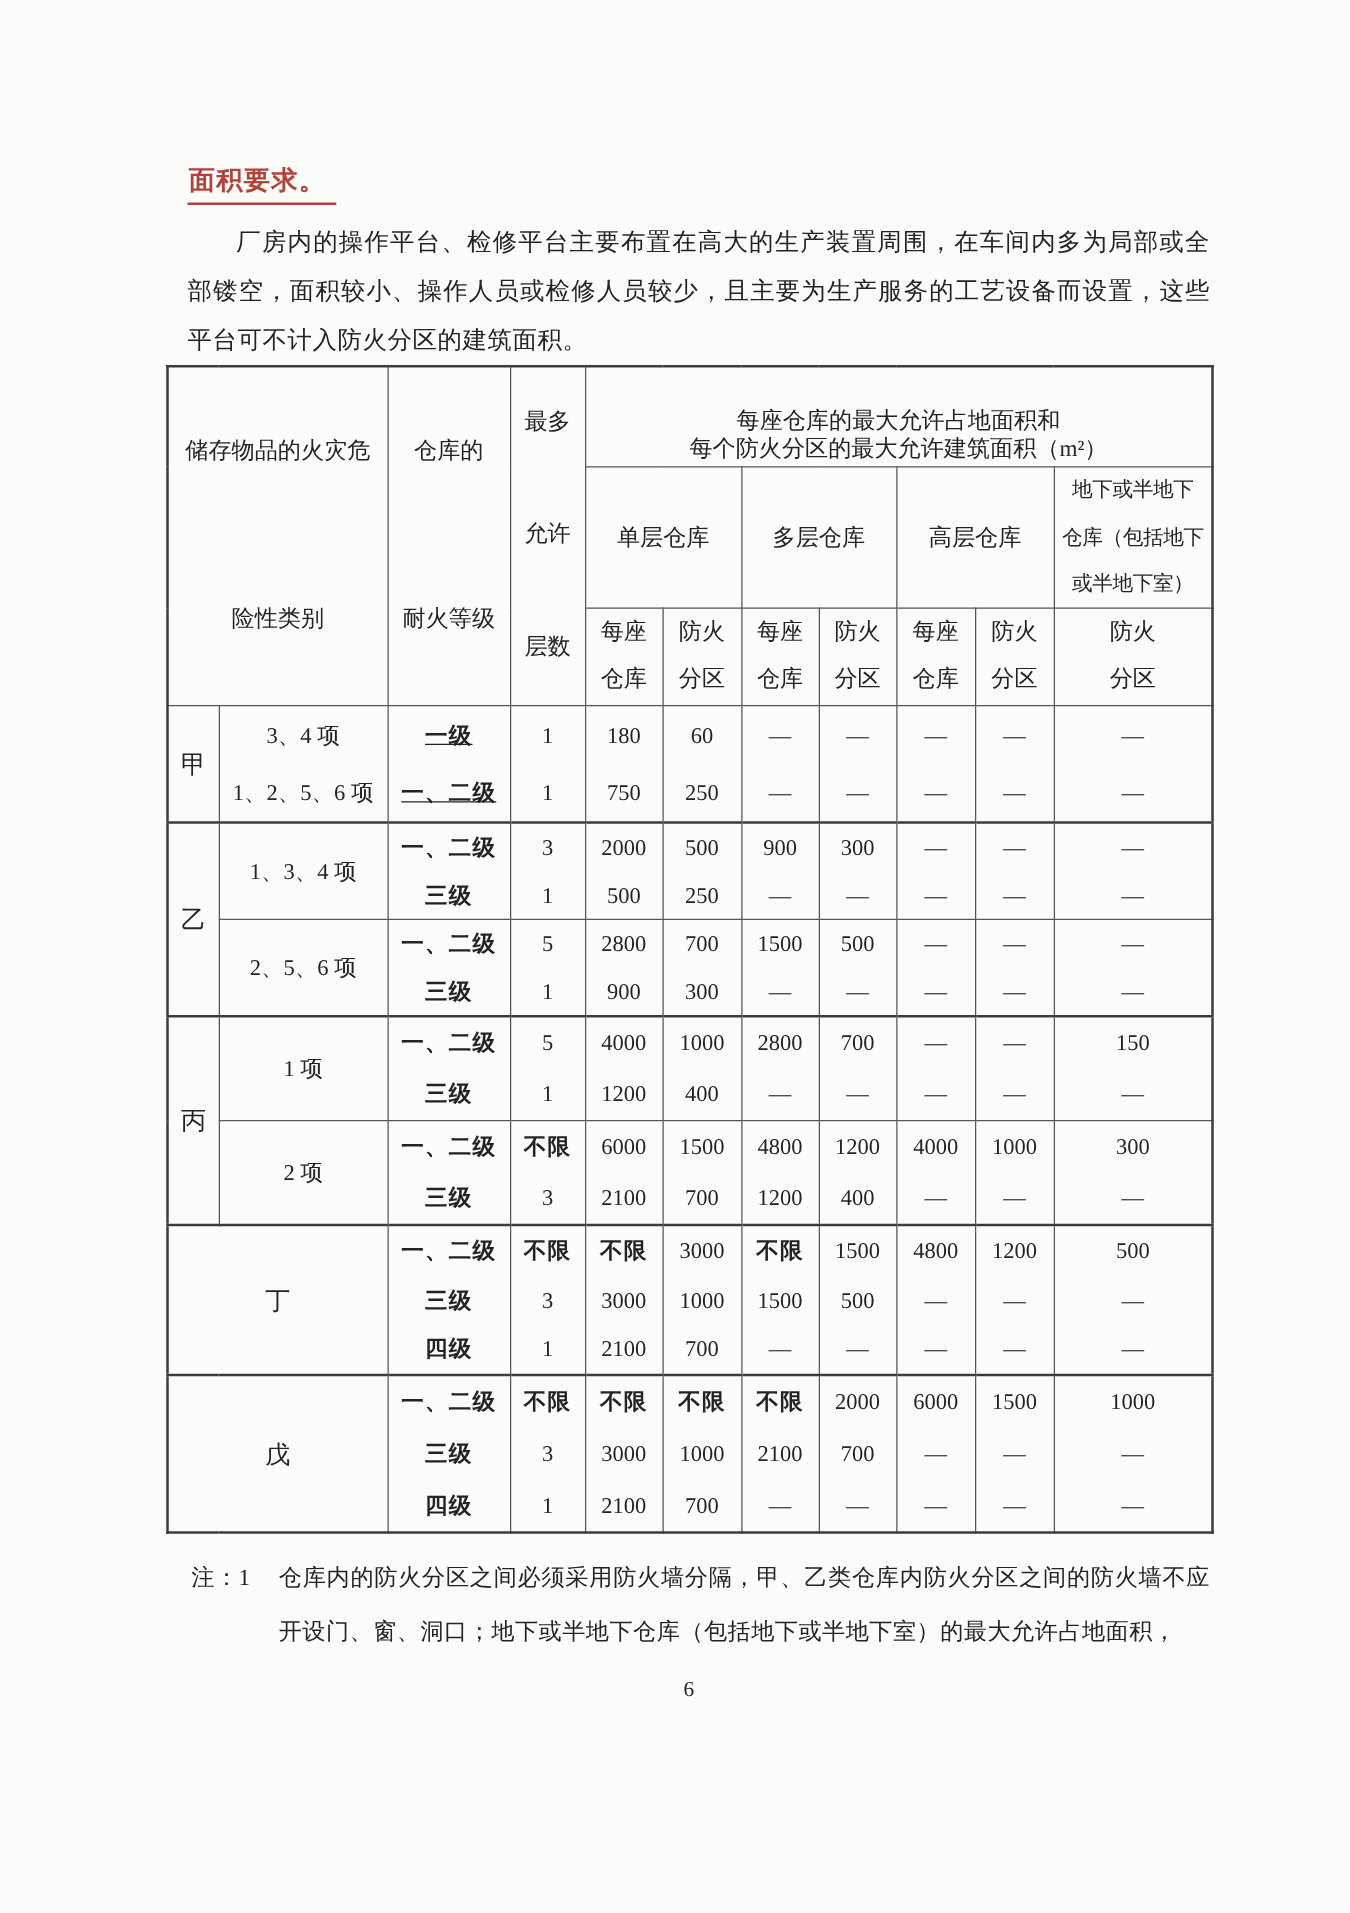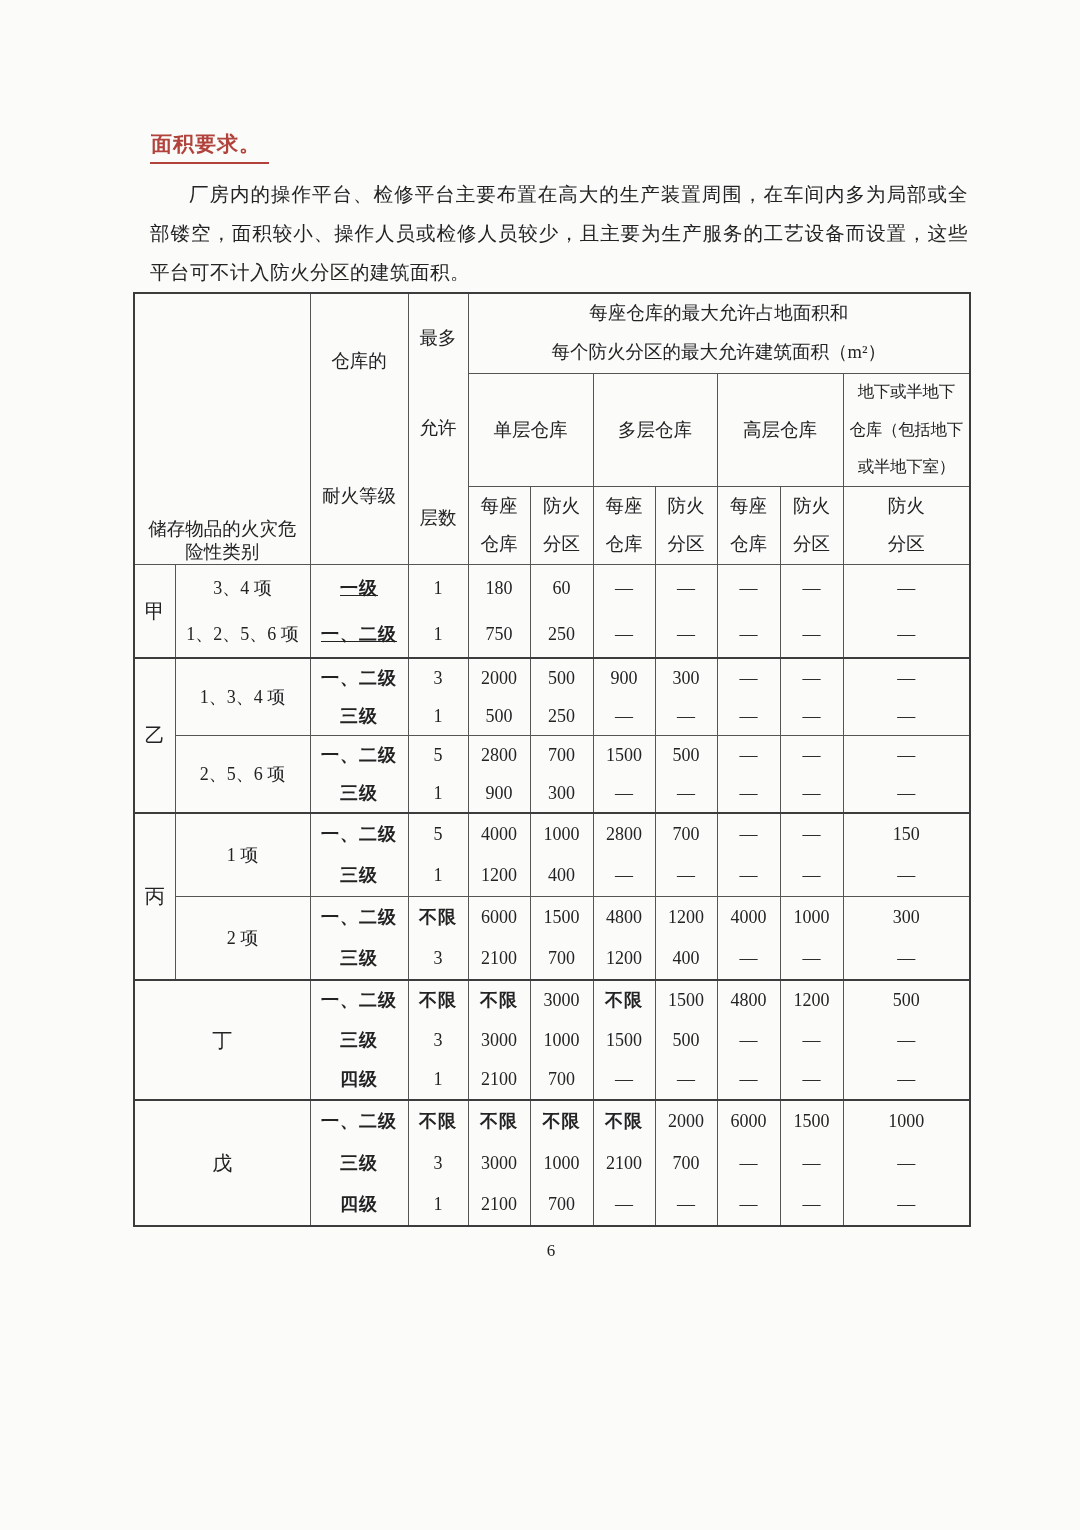--- a/index.html
+++ b/index.html
@@ -136,40 +136,40 @@
           <col style="width: 63px;">
           <col style="width: 62px;">
           <col style="width: 62px;">
           <col style="width: 63px;">
           <col style="width: 63px;">
           <col style="width: 127px;">
         </colgroup>
         <thead>
           <tr>
             <th rowspan="3" colspan="2">
-              <div class="cellbox" style="height: 270px; justify-content: flex-end;">
+              <div class="cellbox" style="height: 270px;">
                 <div class="ln">储存物品的火灾危</div>
                 <div class="ln">险性类别</div>
               </div>
             </th>
             <th rowspan="3">
               <div class="cellbox" style="height: 270px;">
                 <div class="ln">仓库的</div>
                 <div class="ln">耐火等级</div>
               </div>
             </th>
             <th rowspan="3">
               <div class="cellbox" style="height: 270px;">
                 <div class="ln">最多</div>
                 <div class="ln">允许</div>
                 <div class="ln">层数</div>
               </div>
             </th>
             <th colspan="7">
-              <div class="cellbox" style="height: 78px;">
+              <div class="cellbox" style="height: 78px; justify-content: flex-end;">
                 <div class="ln">每座仓库的最大允许占地面积和</div>
                 <div class="ln">每个防火分区的最大允许建筑面积（m²）</div>
               </div>
             </th>
           </tr>
           <tr>
             <th colspan="2">单层仓库</th>
             <th colspan="2">多层仓库</th>
             <th colspan="2">高层仓库</th>
             <th class="small">
@@ -647,17 +647,21 @@
               <div class="cellbox" style="height: 124px;">
                 <div class="ln">1000</div>
                 <div class="ln">—</div>
                 <div class="ln">—</div>
               </div>
             </td>
           </tr>
         </tbody>
       </table>
 
+    <div class="note">
+      <span class="note-label">注：1</span>
+      <span class="note-text">仓库内的防火分区之间必须采用防火墙分隔，甲、乙类仓库内防火分区之间的防火墙不应开设门、窗、洞口；地下或半地下仓库（包括地下或半地下室）的最大允许占地面积，</span>
+    </div>
 
     <div class="page-num">6</div>
 
   </div>
 </div>
 
 </body></html>

